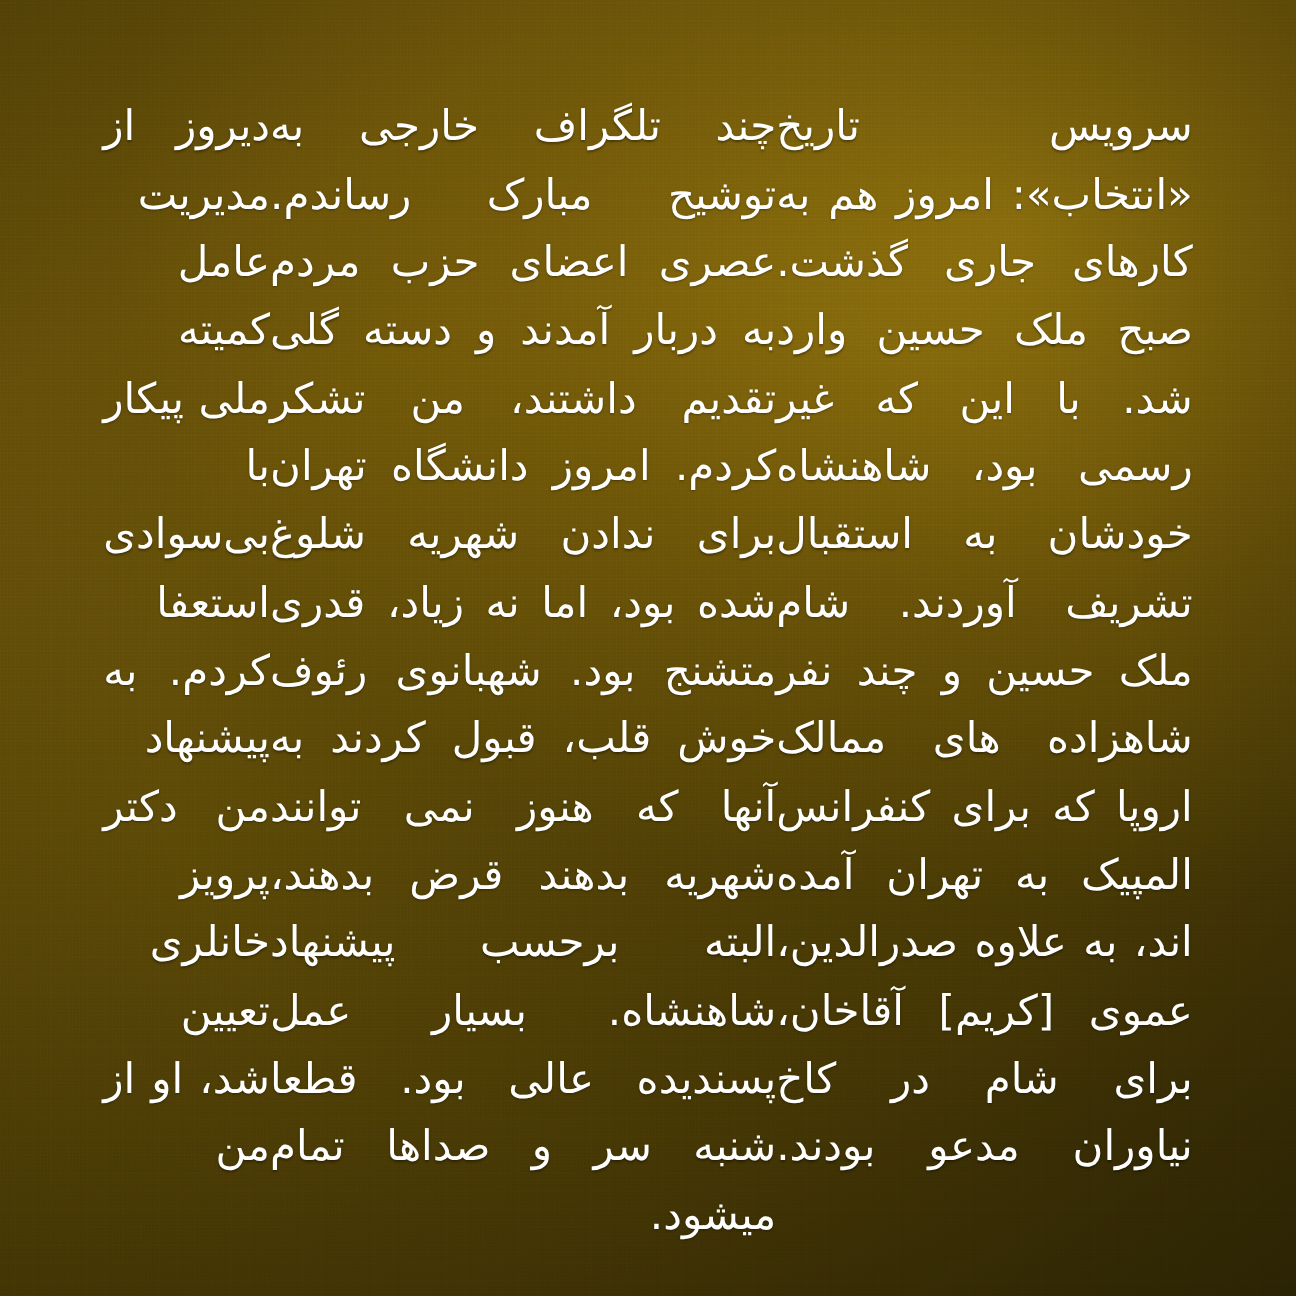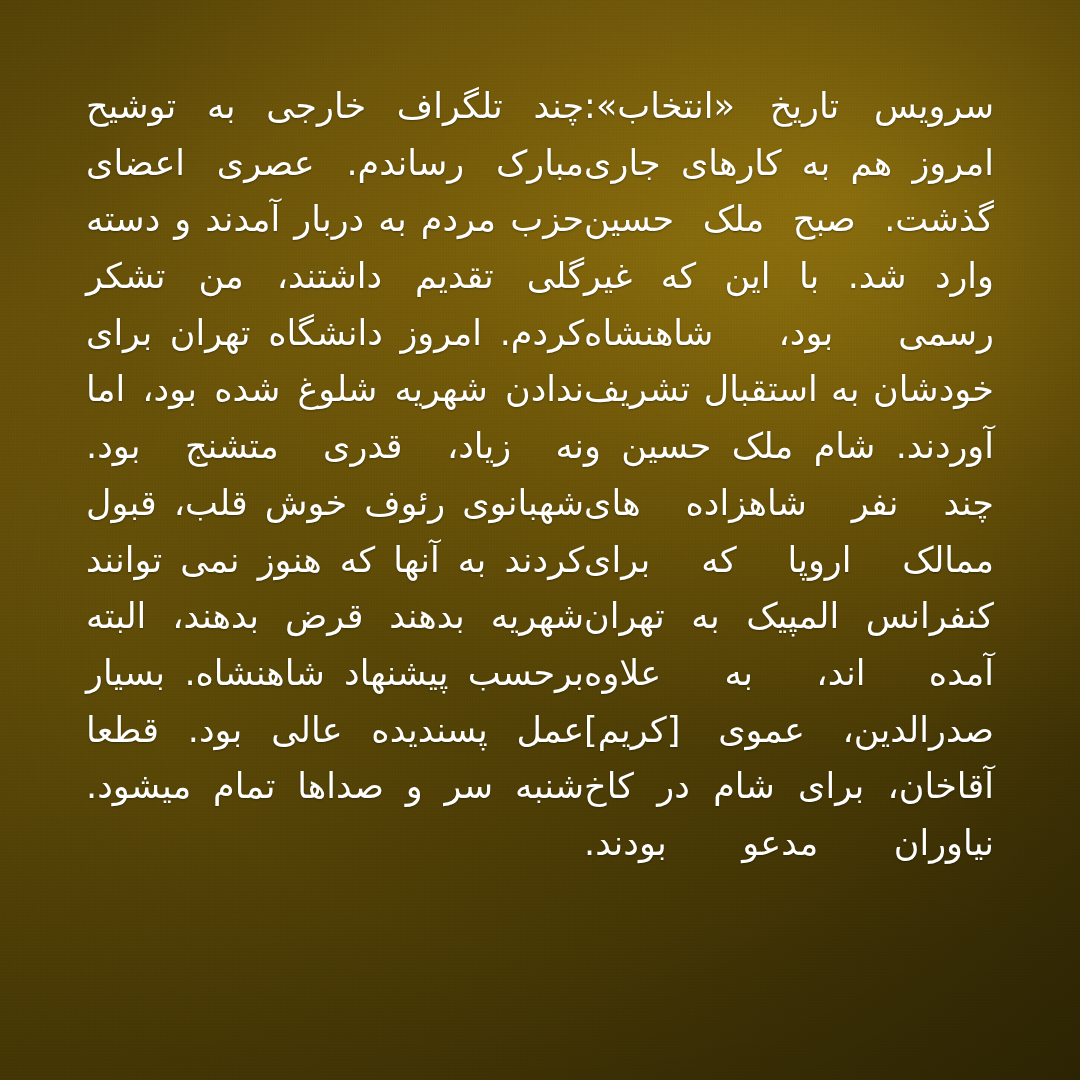--- a/index.html
+++ b/index.html
@@ -92,16 +92,17 @@
   }
 </style>
 </head>
 <body>
 
 <div class="card">
 
   <div class="content">
     <p class="para">سرویس تاریخ «انتخاب»: امروز هم به کارهای جاری گذشت. صبح ملک حسین وارد شد. با این که غیر رسمی بود، شاهنشاه خودشان به استقبال تشریف آوردند. شام ملک حسین و چند نفر شاهزاده های ممالک اروپا که برای کنفرانس المپیک به تهران آمده اند، به علاوه صدرالدین، عموی [کریم] آقاخان، برای شام در کاخ نیاوران مدعو بودند.</p>
     <p class="para">چند تلگراف خارجی به توشیح مبارک رساندم. عصری اعضای حزب مردم به دربار آمدند و دسته گلی تقدیم داشتند، من تشکر کردم. امروز دانشگاه تهران برای ندادن شهریه شلوغ شده بود، اما نه زیاد، قدری متشنج بود. شهبانوی رئوف خوش قلب، قبول کردند به آنها که هنوز نمی توانند شهریه بدهند قرض بدهند، البته برحسب پیشنهاد شاهنشاه. بسیار عمل پسندیده عالی بود. قطعا شنبه سر و صداها تمام میشود.</p>
+    <p class="para">دیروز از مدیریت عامل کمیته ملی پیکار با بی‌سوادی استعفا کردم. به پیشنهاد من دکتر پرویز خانلری تعیین شد، او از من</p>
   </div>
 
 
 </div>
 
 </body></html>

